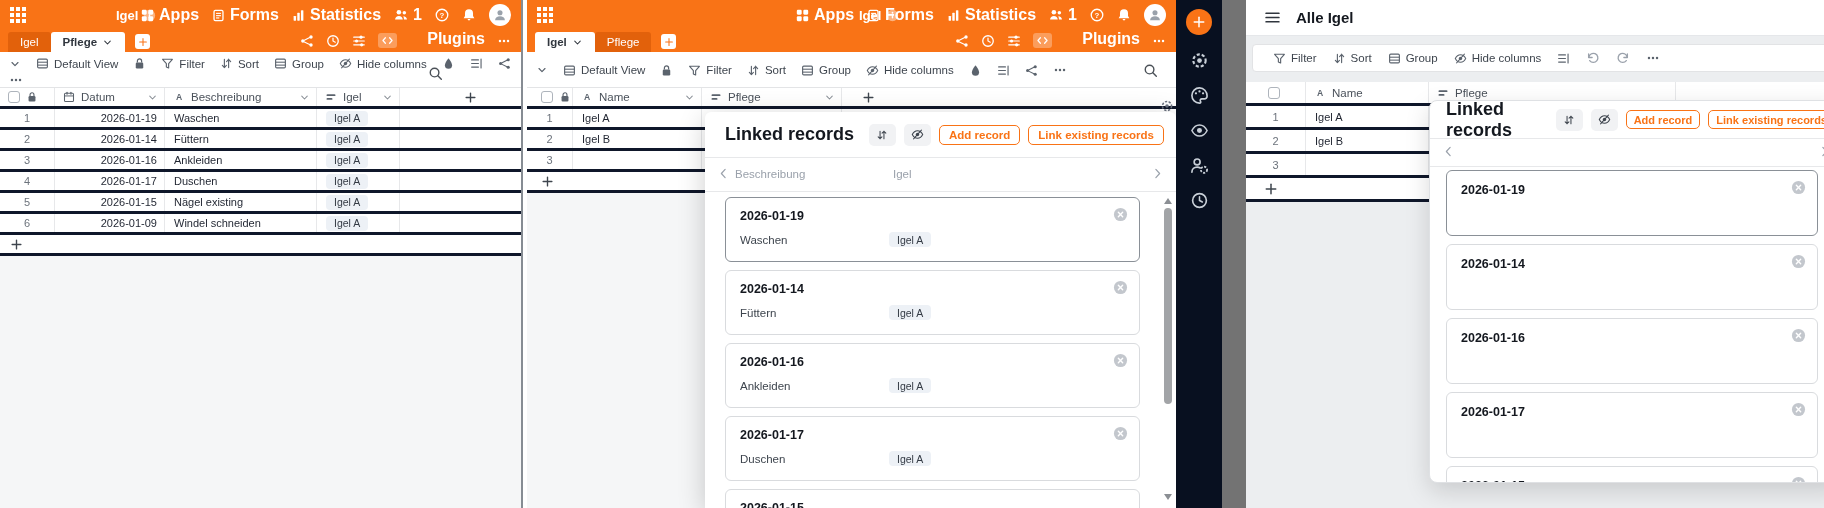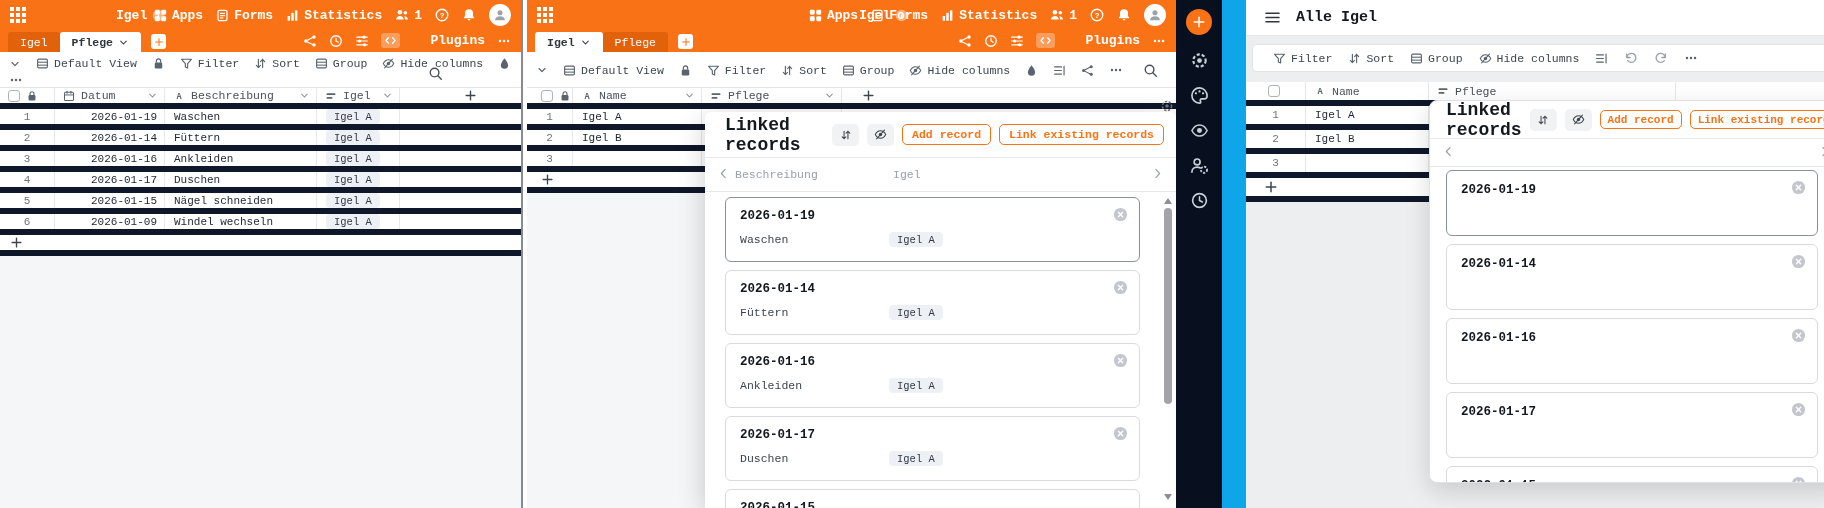--- a/index.html
+++ b/index.html
@@ -1,33 +1,33 @@
 <!DOCTYPE html>
 <html><head>
 <meta charset="utf-8">
 <style>
   *{margin:0;padding:0;box-sizing:border-box}
   body{background:#ddd}
-  .screen{position:relative;width:1824px;height:508px;background:#0ea5e9;overflow:hidden;
-    font-family:Liberation Mono, monospace;color:#1f2430;font-size:12px}
+  .screen{position:relative;width:1824px;height:508px;background:#737373;overflow:hidden;
+    font-family:Liberation Sans, sans-serif;color:#1f2430;font-size:12px}
   .win{position:absolute;top:0;height:508px;overflow:hidden}
   .win1{left:0;width:521px;background:#f5f6f7}
   .split{position:absolute;left:521px;top:0;width:6px;height:508px;background:#fff;border-left:2px solid #868c93}
   .win2{left:527px;width:649px;background:#f5f6f7}
   .dock{position:absolute;left:1176px;top:0;width:46px;height:508px;background:#081020;
     display:flex;flex-direction:column;align-items:center;gap:16px;padding-top:9px;color:#c9d0d8}
   .win3{left:1246px;width:646px;background:#eceef0}
   .ic{display:inline-block;flex:none}
   
   .appbar{position:absolute;left:0;top:0;right:0;height:30px;background:#f97316;display:flex;
     align-items:center;color:#fff;padding:0 10px;gap:8px}
   .title{position:absolute;top:0;height:30px;display:flex;align-items:center;gap:5px;font-weight:bold;font-size:13px}
   .win1 .title{left:116px}.win2 .title{left:332px}
   .appbar-right{margin-left:auto;display:flex;align-items:center;gap:13px}
-  .navitem{display:flex;align-items:center;gap:5px;font-size:13px;font-weight:600;white-space:nowrap}
+  .navitem{display:flex;align-items:center;gap:5px;font-size:16px;font-weight:600;white-space:nowrap}
   .avatar{width:22px;height:22px;border-radius:50%;background:#fff;display:flex;align-items:center;justify-content:center;color:#9aa2ab;overflow:hidden}
   
   .tabbar{position:absolute;left:0;top:30px;right:0;height:22px;background:#f97316;display:flex;align-items:flex-end;padding-left:8px;color:#fff}
   .tab{height:20px;display:flex;align-items:center;gap:5px;padding:0 12px;font-size:11.5px;border-radius:3px 3px 0 0;white-space:nowrap}
   .tab.on{background:#fff;color:#30363e;font-weight:bold}
   .tab.off{background:#e2610b;color:#fff}
   .tab-add{width:15px;height:15px;background:#fff;border-radius:3px;color:#f97316;display:flex;align-items:center;justify-content:center;margin:0 0 3px 10px}
   .tabbar-right{margin-left:auto;display:flex;align-items:flex-end;gap:12px;padding:0 10px 4px 0}
   .codebtn{background:rgba(255,255,255,.3);border-radius:3px;padding:1px 3px;display:flex}
   
@@ -35,21 +35,21 @@
   .tline{display:flex;align-items:center;gap:15px;padding:0 9px}
   .win1 .tline1{height:20px;padding-top:3px}
   .win1 .tline2{height:16px}
   .win2 .tline1{height:36px}
   .tbtn{display:flex;align-items:center;gap:5px;font-size:11.5px;color:#3e454e;white-space:nowrap}
   .ticon{color:#5b636d}
   .srch{position:absolute;color:#4b5158}
   
   .grid{position:absolute;left:0;right:0;background:#fff}
   .g1,.g2{top:88px}.g3{top:82px}
-  .ghead,.grow{display:flex;align-items:stretch;border-bottom:6px solid #0f172a;font-size:11px;background:#fff}
+  .ghead,.grow{display:flex;align-items:stretch;border-bottom:3px solid #0f172a;font-size:11px;background:#fff}
   .g1 .ghead,.g1 .grow,.g2 .ghead,.g2 .grow{height:21px}
   .g3 .ghead,.g3 .grow{height:24px}
   .ghead{color:#4a515a;font-size:11.5px}
   .cell{display:flex;align-items:center;border-right:1px solid #e7e8ea;overflow:hidden}
   .cell.last{border-right:none;flex:1}
   .g1 .c0{width:55px}.g1 .c1{width:110px}.g1 .c2{width:152px}.g1 .c3{width:83px}
   .g2 .c0{width:46px}.g2 .c1{width:129px}.g2 .c2{width:140px}
   .g3 .c0{width:60px}.g3 .c1{width:123px}.g3 .c2{width:247px}
   .cnum{justify-content:center;color:#6c737c}
   .chd{gap:6px;padding-left:8px}
@@ -554,30 +554,30 @@
           <div class="cell c1 cright">2026-01-17</div>
           <div class="cell c2 cleft">Duschen</div>
           <div class="cell c3 cleft">
             <span class="badge">Igel A</span>
           </div>
           <div class="cell last"></div>
         </div>
       <div class="grow">
           <div class="cell c0 cnum">5</div>
           <div class="cell c1 cright">2026-01-15</div>
-          <div class="cell c2 cleft">Nägel schneiden</div>
+          <div class="cell c2 cleft">Nägel existing</div>
           <div class="cell c3 cleft">
             <span class="badge">Igel A</span>
           </div>
           <div class="cell last"></div>
         </div>
       <div class="grow">
           <div class="cell c0 cnum">6</div>
           <div class="cell c1 cright">2026-01-09</div>
-          <div class="cell c2 cleft">Windel wechseln</div>
+          <div class="cell c2 cleft">Windel schneiden</div>
           <div class="cell c3 cleft">
             <span class="badge">Igel A</span>
           </div>
           <div class="cell last"></div>
         </div>
       <div class="grow">
           <div class="cell c0 plusleft" style="padding-left:10px;border-right:none">
             <svg class="ic" width="13" height="13">
               <use href="#s-plus"></use>
             </svg>

